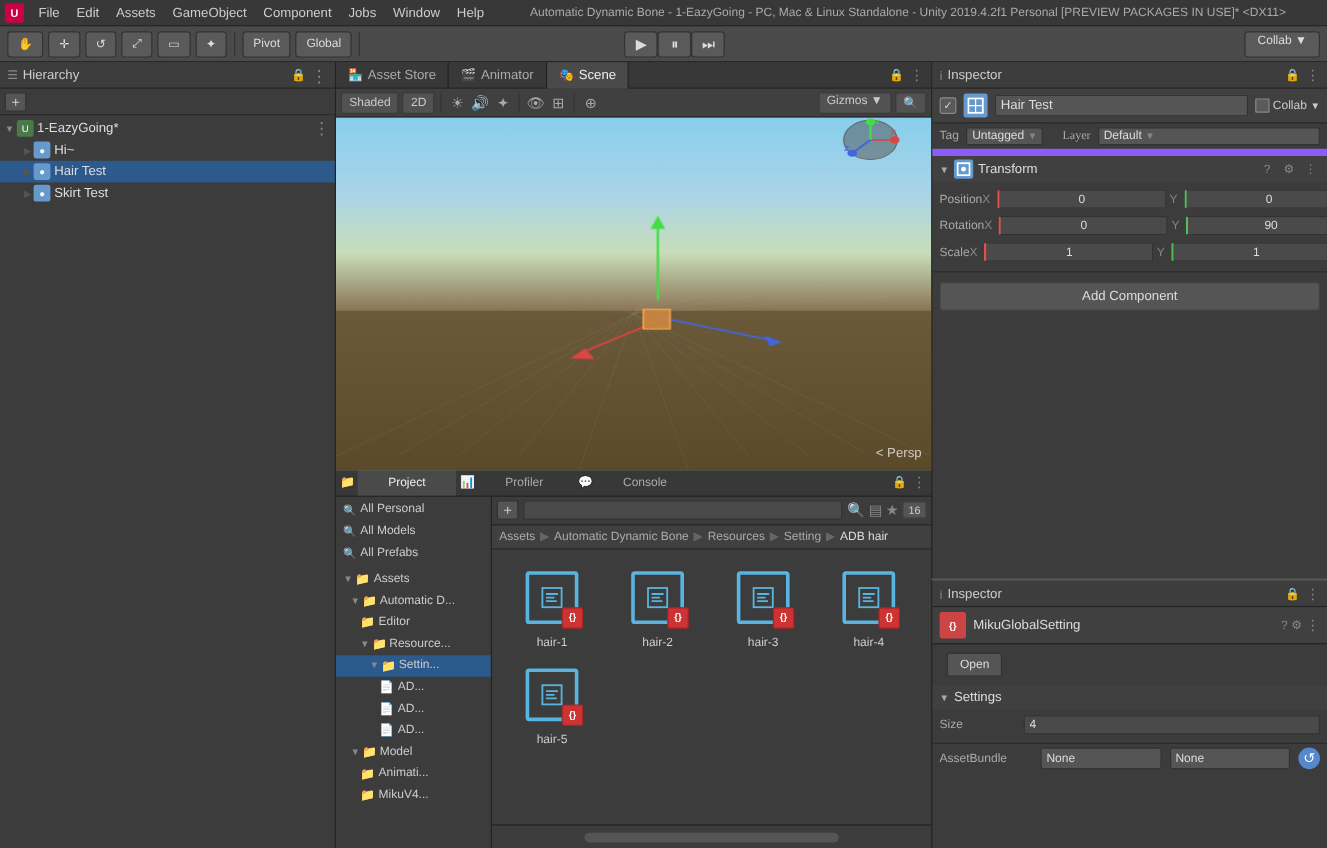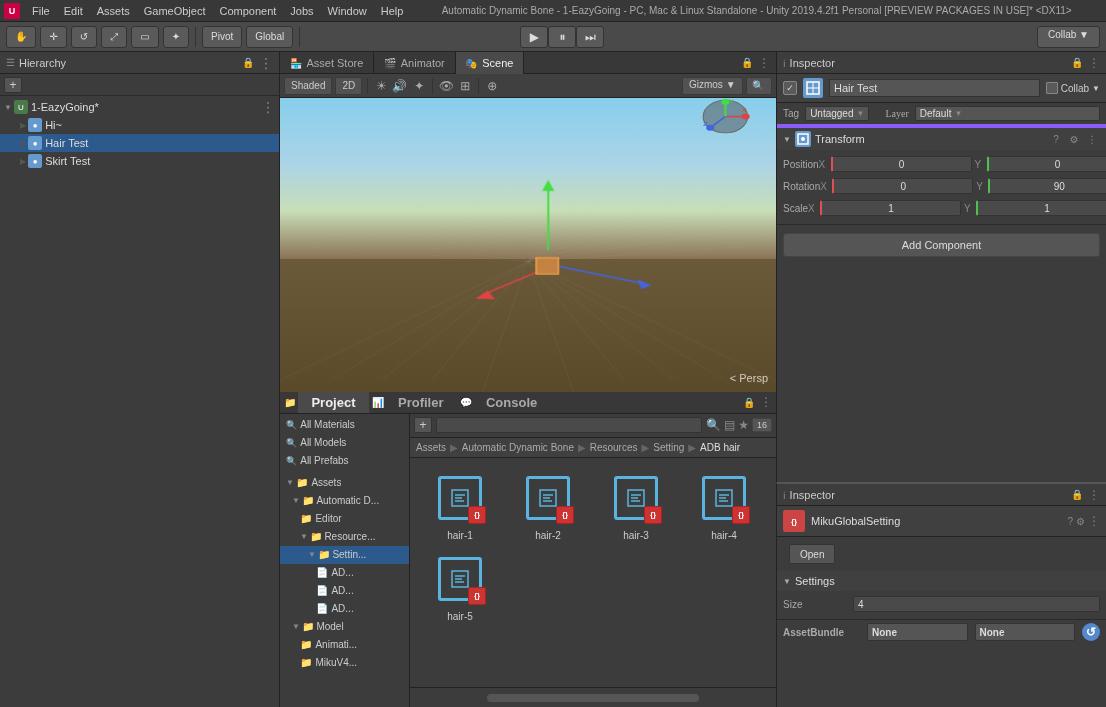--- a/index.html
+++ b/index.html
@@ -59,21 +59,21 @@
     .gizmos-btn { background: #525252; border: 1px solid #3a3a3a; border-radius: 2px; padding: 1px 6px; font-size: 10px; color: #ccc; cursor: pointer; height: 18px; }
 
     
     .scene-view { flex: 1; position: relative; overflow: hidden; background: #5a7a5a; }
     
     .scene-sky { position: absolute; top: 0; left: 0; right: 0; height: 55%; background: linear-gradient(to bottom, #87ceeb 0%, #aad4e8 40%, #c8deb8 70%, #8b7355 100%); }
     .scene-ground { position: absolute; bottom: 0; left: 0; right: 0; height: 45%; background: linear-gradient(to bottom, #6b5a3a 0%, #5a4a2a 100%); }
     .scene-label { position: absolute; font-size: 11px; color: rgba(255,255,255,0.7); }
     .scene-persp { bottom: 8px; right: 8px; }
     .bottom-tabs-row { display: flex; align-items: center; background: #383838; height: 22px; border-bottom: 1px solid #222; padding: 0 4px; gap: 0; }
-    .bottom-tab { display: flex; align-items: center; padding: 0 13px; height: 22px; font-size: 13px; color: #aaa; cursor: pointer; gap: 4px; font-weight: bold; }
+    .bottom-tab { display: flex; align-items: center; padding: 0 25px; height: 22px; font-size: 10px; color: #aaa; cursor: pointer; gap: 4px; }
     .bottom-tab.active { background: #4a4a4a; color: #eee; }
     .bottom-tab-icons { margin-left: auto; display: flex; gap: 4px; align-items: center; }
     .bottom-content { flex: 1; display: flex; overflow: hidden; }
 
     
     .project-left { width: 130px; background: #3c3c3c; border-right: 1px solid #222; overflow-y: auto; padding: 2px 0; }
     .proj-item { display: flex; align-items: center; padding: 1px 6px; cursor: pointer; height: 18px; }
     .proj-item.selected { background: #2c5a8c; }
     .proj-name { font-size: 10px; color: #ccc; white-space: nowrap; overflow: hidden; text-overflow: ellipsis; }
     .proj-arrow { font-size: 8px; margin-right: 2px; color: #888; }
@@ -105,21 +105,21 @@
     .insp-icon { font-size: 10px; color: #888; }
     .inspector-object { display: flex; align-items: center; padding: 4px 6px; background: #404040; border-bottom: 1px solid #222; gap: 6px; }
     .insp-checkbox { width: 14px; height: 14px; border: 1px solid #888; background: #5a5a5a; border-radius: 2px; display: flex; align-items: center; justify-content: center; cursor: pointer; }
     .insp-checkbox.checked::after { content: '✓'; font-size: 9px; color: #ddd; }
     .insp-obj-icon { width: 20px; height: 20px; background: #6699cc; border-radius: 2px; display: flex; align-items: center; justify-content: center; font-size: 10px; color: white; flex-shrink: 0; }
     .insp-obj-name { flex: 1; background: #555; border: 1px solid #333; height: 18px; padding: 0 4px; color: #ddd; font-size: 11px; }
     .insp-static-check { display: flex; align-items: center; gap: 3px; font-size: 10px; color: #ccc; }
     .insp-static-checkbox { width: 12px; height: 12px; border: 1px solid #888; background: #5a5a5a; border-radius: 1px; }
 
     
-    .tag-layer-row { display: flex; align-items: center; padding: 3px 6px; gap: 6px; background: #3c3c3c; border-bottom: 4px solid #8b5cf6; }
+    .tag-layer-row { display: flex; align-items: center; padding: 3px 6px; gap: 6px; background: #3c3c3c; border-bottom: 6px solid #8b5cf6; }
     .tl-label { font-size: 10px; color: #aaa; }
     .tl-dropdown { background: #555; border: 1px solid #333; border-radius: 2px; padding: 1px 4px; font-size: 10px; color: #ddd; cursor: pointer; display: flex; align-items: center; gap: 3px; }
     .tl-dropdown-arrow { font-size: 8px; color: #888; }
 
     
     .component-section { border-bottom: 1px solid #2a2a2a; }
     .component-header { display: flex; align-items: center; background: #404040; height: 22px; padding: 0 6px; cursor: pointer; gap: 4px; }
     .comp-arrow { font-size: 8px; color: #aaa; }
     .comp-icon { width: 16px; height: 16px; display: flex; align-items: center; justify-content: center; font-size: 10px; }
     .comp-icon-transform { background: #6699cc; border-radius: 2px; color: white; }
@@ -152,21 +152,21 @@
 
     .settings-section { border-bottom: 1px solid #2a2a2a; }
     .settings-header { display: flex; align-items: center; background: #404040; height: 20px; padding: 0 6px; cursor: pointer; gap: 4px; }
     .settings-content { padding: 3px 6px; }
     .settings-row { display: flex; align-items: center; height: 20px; margin-bottom: 2px; }
     .settings-label { width: 70px; font-size: 10px; color: #aaa; }
     .settings-input { flex: 1; background: #4a4a4a; border: 1px solid #333; border-radius: 2px; height: 16px; padding: 0 4px; color: #ddd; font-size: 10px; }
     .open-btn { background: #555; border: 1px solid #333; border-radius: 2px; padding: 2px 10px; font-size: 10px; color: #ddd; cursor: pointer; height: 20px; margin: 4px 6px; }
 
     .asset-labels { padding: 3px 6px; font-size: 10px; color: #aaa; font-weight: 500; border-top: 1px solid #2a2a2a; margin-top: 2px; }
-    .asset-bundle-row { display: flex; align-items: center; padding: 3px 6px; gap: 4px; font-weight: bold; }
+    .asset-bundle-row { display: flex; align-items: center; padding: 3px 6px; gap: 4px; }
     .ab-label { font-size: 10px; color: #aaa; width: 80px; }
     .ab-dropdown { flex: 1; background: #555; border: 1px solid #333; border-radius: 2px; padding: 1px 4px; font-size: 10px; color: #ddd; cursor: pointer; height: 18px; display: flex; align-items: center; }
 
     
     .right-panels { width: 330px; display: flex; flex-direction: column; }
     .right-top { height: 430px; }
     .right-bottom { flex: 1; border-top: 2px solid #555; }
 
     
     ::-webkit-scrollbar { width: 6px; height: 6px; }
@@ -387,21 +387,21 @@
         <span style="font-size:10px;color:#888;cursor:pointer;">🔒</span>
         <span style="font-size:12px;color:#888;cursor:pointer;">⋮</span>
       </div>
     </div>
 
     <div class="bottom-content">
 
       <div class="project-left">
         <div class="proj-item">
           <span style="font-size:9px;color:#7ac;margin-right:3px;">🔍</span>
-          <span class="proj-name">All Materials</span>
+          <span class="proj-name">All Personal</span>
         </div>
         <div class="proj-item">
           <span style="font-size:9px;color:#7ac;margin-right:3px;">🔍</span>
           <span class="proj-name">All Models</span>
         </div>
         <div class="proj-item">
           <span style="font-size:9px;color:#7ac;margin-right:3px;">🔍</span>
           <span class="proj-name">All Prefabs</span>
         </div>
         <div style="height:4px;"></div>

